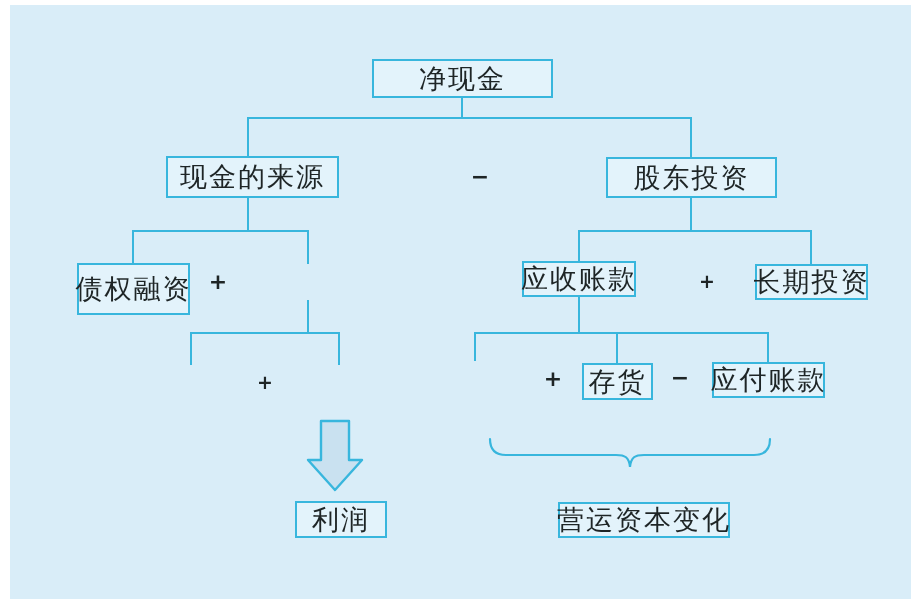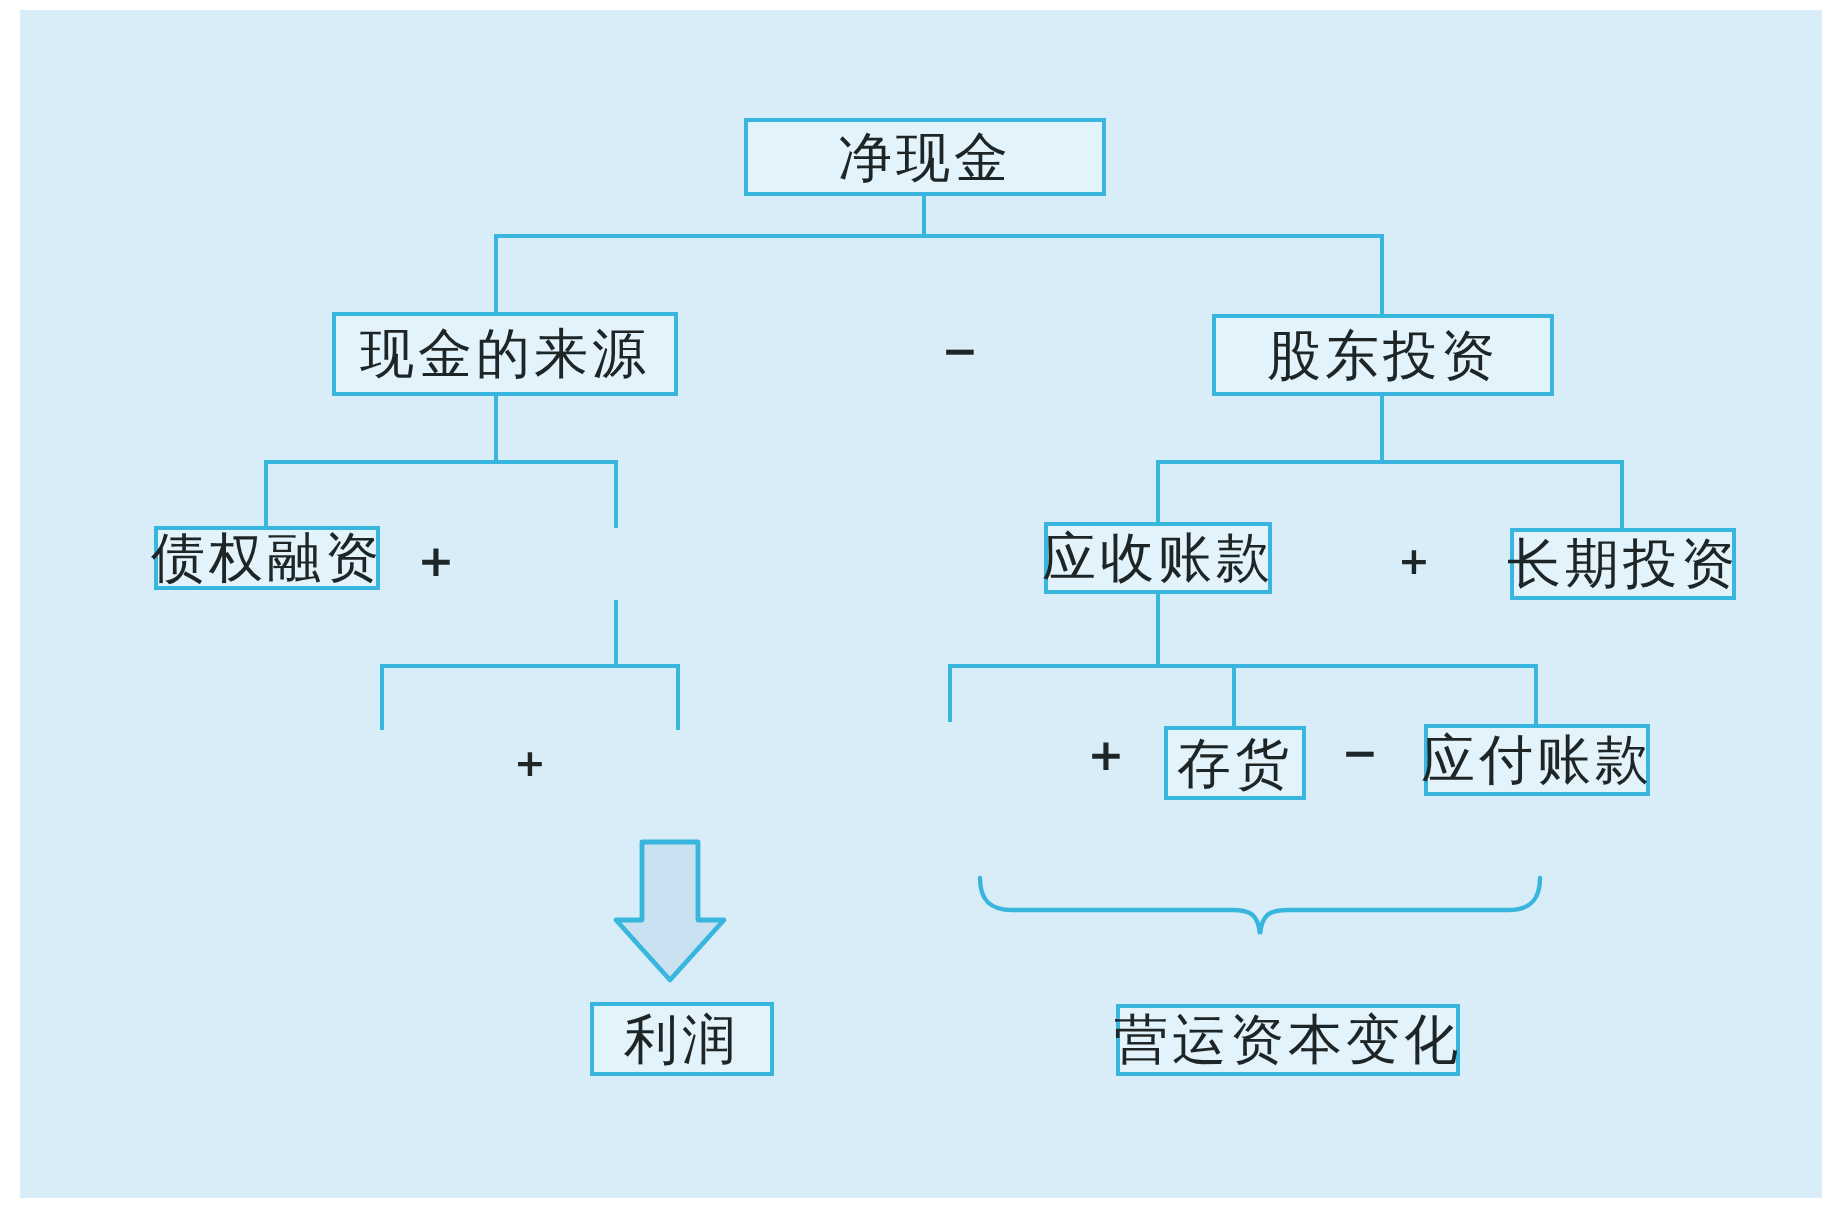--- a/index.html
+++ b/index.html
@@ -84,21 +84,21 @@
 
     <div class="vline" style="left:568px;top:292px;height:36px"></div>
     <div class="hline" style="left:464px;top:327px;width:294px"></div>
     <div class="vline" style="left:464px;top:327px;height:29px"></div>
     <div class="vline" style="left:606px;top:327px;height:32px"></div>
     <div class="vline" style="left:757px;top:327px;height:31px"></div>
 
     <div class="node" style="left:362px;top:54px;width:181px;height:39px">净现金</div>
     <div class="node" style="left:156px;top:151px;width:173px;height:42px">现金的来源</div>
     <div class="node" style="left:596px;top:152px;width:171px;height:41px">股东投资</div>
-    <div class="node" style="left:67px;top:258px;width:113px;height:32px">债权融资</div>
+    <div class="node" style="left:67px;top:258px;width:113px;height:52px">债权融资</div>
     <div class="node" style="left:512px;top:256px;width:114px;height:36px">应收账款</div>
     <div class="node" style="left:745px;top:259px;width:113px;height:36px">长期投资</div>
     <div class="node" style="left:572px;top:358px;width:71px;height:37px">存货</div>
     <div class="node" style="left:702px;top:357px;width:113px;height:36px">应付账款</div>
     <div class="node" style="left:285px;top:496px;width:92px;height:37px">利润</div>
     <div class="node" style="left:548px;top:497px;width:172px;height:36px">营运资本变化</div>
 
     <div class="op" style="left:450px;top:157px">−</div>
     <div class="op" style="left:188px;top:262px">+</div>
     <div class="op" style="left:677px;top:262px;font-size:19px">+</div>

